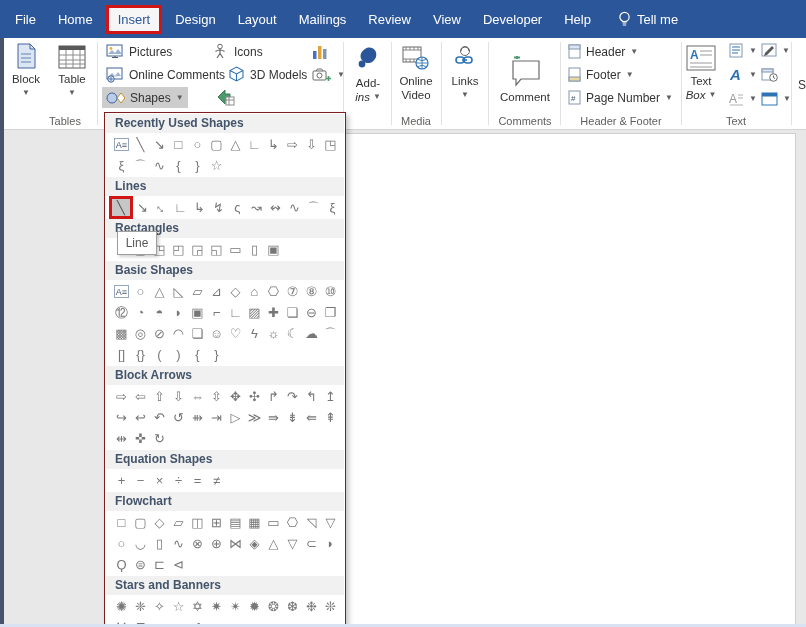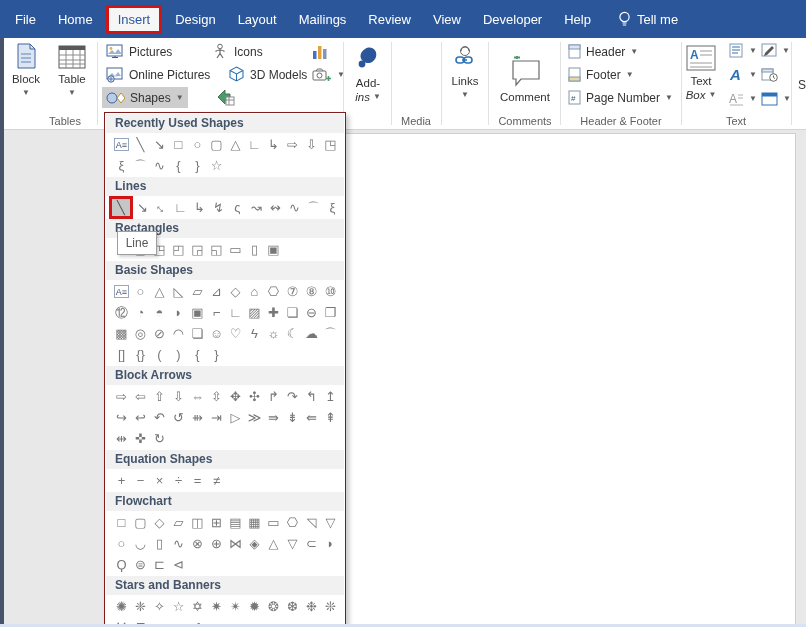--- a/index.html
+++ b/index.html
@@ -130,21 +130,21 @@
     </div>
     <div class="rowbtn" style="left:2px;top:26px;">
       <span class="icon">
         <svg width="18" height="16" viewBox="0 0 18 16">
             <rect x="1" y="1" width="15" height="11" fill="#fff" stroke="#41629e"></rect>
             <path d="M2 10 l4 -4 3 3 3 -4 3 4 z" fill="#9db3d1"></path>
             <circle cx="5" cy="12" r="3.2" fill="#dce6f2" stroke="#41629e"></circle>
             <path d="M3 12 h4 M5 10 v4" stroke="#41629e" stroke-width=".8"></path>
           </svg>
       </span>
-      <span>Online Pictures</span>
+      <span>Online Comments</span>
     </div>
     <div class="rowbtn pressed" style="left:2px;top:49px;">
       <span class="icon">
         <svg width="19" height="15" viewBox="0 0 19 15">
             <circle cx="6" cy="8" r="5" fill="#b9cde8" stroke="#41629e"></circle>
             <path d="M11 8 l4 -5 4 5 -4 5 z" fill="#fff" stroke="#c08f2f"></path>
           </svg>
       </span>
       <span>Shapes</span>
       <span class="dd">▼</span>
@@ -211,20 +211,32 @@
       <span>Add-</span>
       <span style="display:flex;align-items:center;gap:3px;font-style:italic;">
           <span>ins</span>
           <span class="dd">▼</span>
         </span>
     </div>
   </div>
   <div class="vsep" style="left:391px;"></div>
 
   <div class="rgroup" style="left:393px;width:46px;">
+    <div class="bigbtn" style="left:1px;top:4px;width:44px;">
+      <span class="icon" style="height:32px;">
+        <svg width="30" height="28" viewBox="0 0 30 28">
+            <rect x="2" y="3" width="18" height="15" fill="#fff" stroke="#6a6a6a"></rect>
+            <path d="M2 6 h18 M2 15 h18 M5 3 v3 M9 3 v3 M13 3 v3 M17 3 v3 M5 15 v3 M9 15 v3 M13 15 v3 M17 15 v3" stroke="#6a6a6a" stroke-width=".8"></path>
+            <circle cx="21" cy="19" r="6" fill="#fff" stroke="#2e74b5" stroke-width="1.2"></circle>
+            <path d="M15.3 19 h11.4 M21 13 v12 M17 15 c2.5 2 5.5 2 8 0 M17 23 c2.5 -2 5.5 -2 8 0" fill="none" stroke="#2e74b5" stroke-width=".9"></path>
+          </svg>
+      </span>
+      <span>Online</span>
+      <span>Video</span>
+    </div>
     <div class="grp-label">Media</div>
   </div>
   <div class="vsep" style="left:441px;"></div>
 
   <div class="rgroup" style="left:443px;width:44px;">
     <div class="bigbtn" style="left:2px;top:4px;width:40px;">
       <span class="icon" style="height:32px;">
         <svg width="28" height="26" viewBox="0 0 28 26">
             <circle cx="14" cy="6" r="4.5" fill="none" stroke="#6a6a6a"></circle>
             <path d="M10 6 a4 4 0 0 1 8 0" fill="none" stroke="#6a6a6a"></path>

